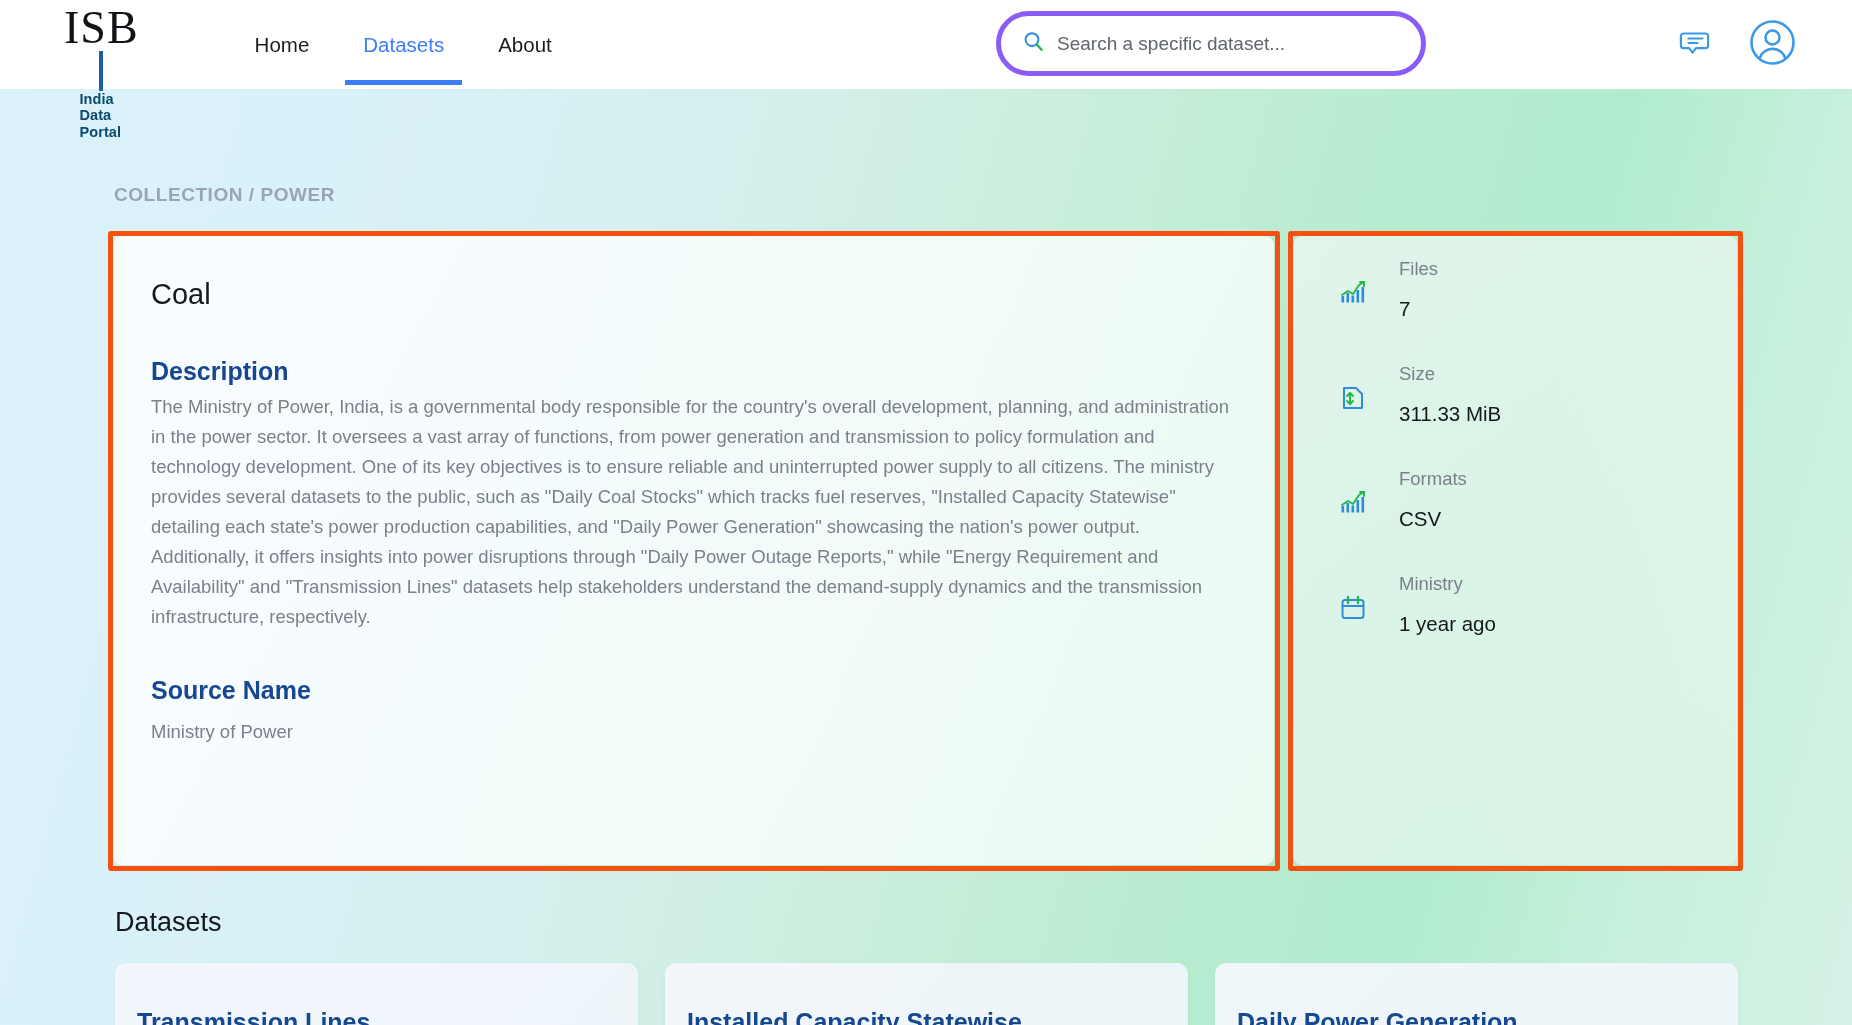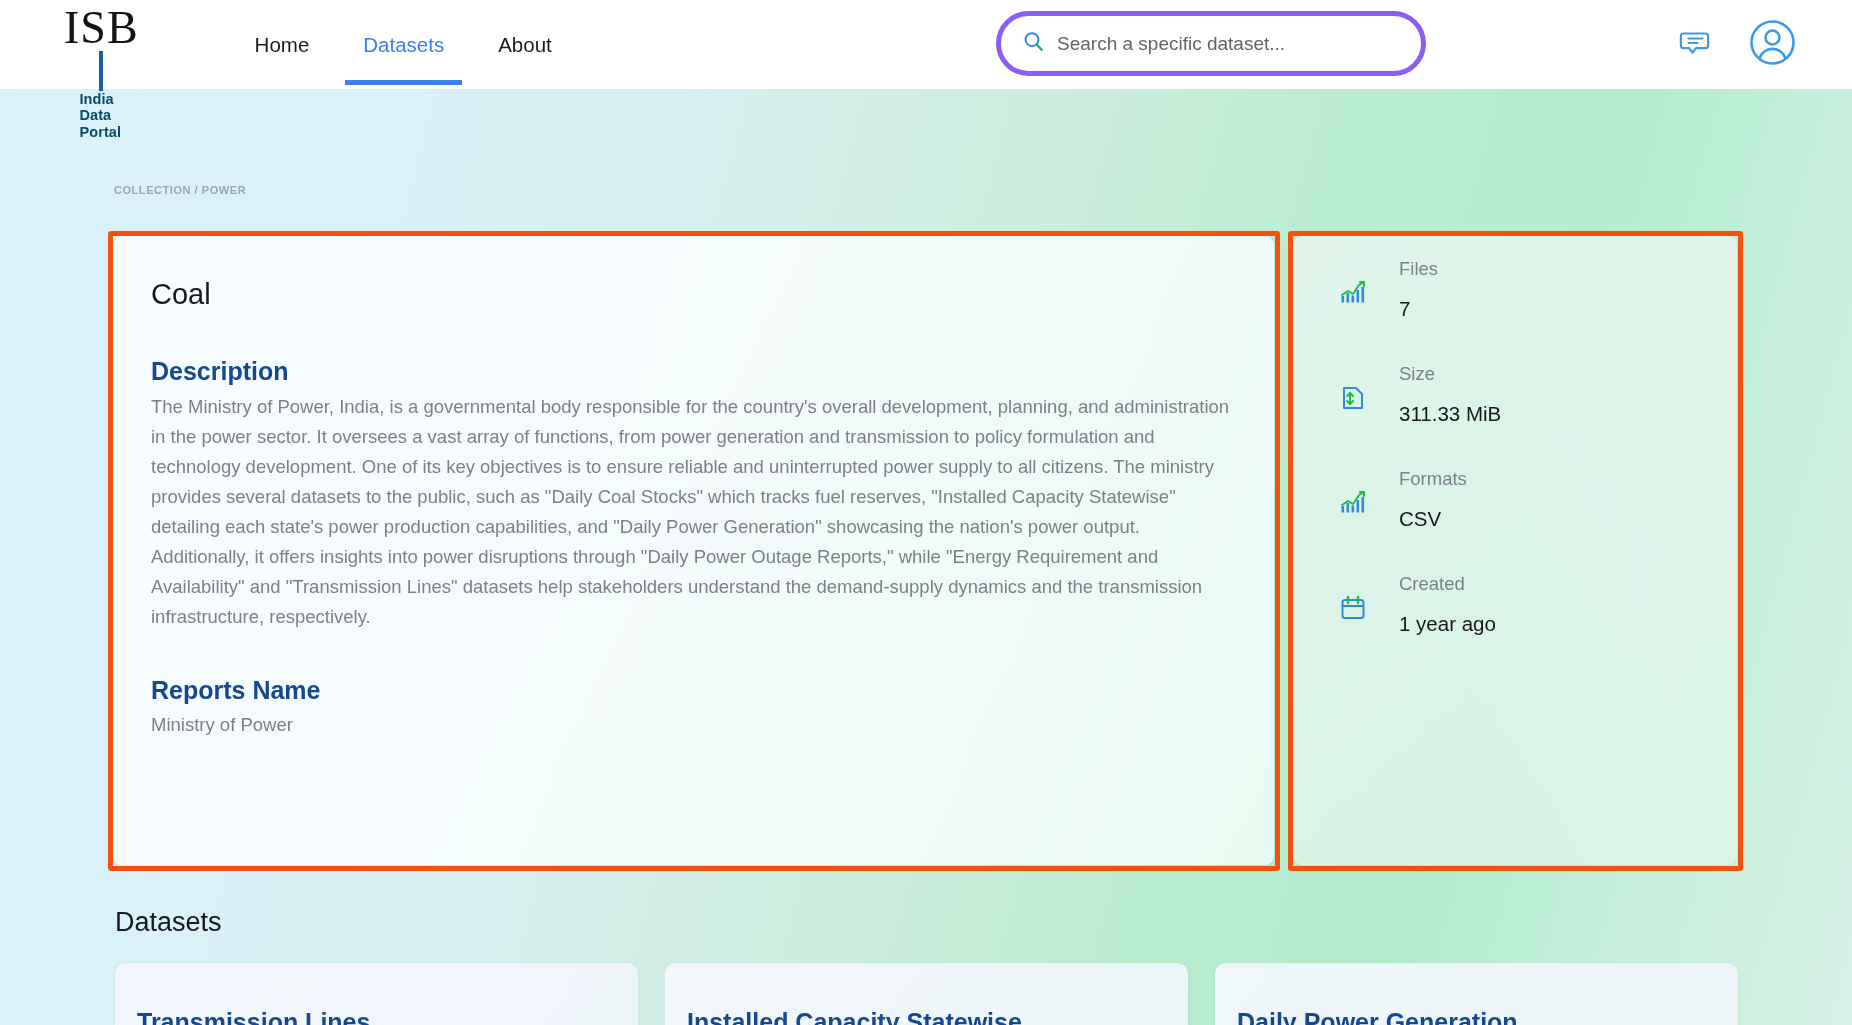--- a/index.html
+++ b/index.html
@@ -83,21 +83,21 @@
 
   .hdr-icons {
     position: absolute; right: 56px; top: 0; height: 89px;
     display: flex; align-items: center; gap: 38px;
   }
   .hdr-icon { cursor: pointer; display: block; }
 
   
   .breadcrumb {
     position: absolute; left: 114px; top: 184px;
-    font-size: 11px; font-weight: bold;
+    font-size: 19px; font-weight: bold;
     letter-spacing: .55px;
     color: #9aa4b5;
   }
 
   .main-card {
     position: absolute;
     left: 113px; top: 236px;
     width: 1161px; height: 629px;
     background: linear-gradient(118deg,
         rgba(250,253,255,.93) 0%,
@@ -128,21 +128,21 @@
   .desc-head { margin-top: 46px; }
   .desc-body {
     margin-left: 10px; margin-top: 6px;
     width: 1090px;
     font-size: 18.5px; line-height: 30px;
     color: #7b808b;
     text-align: left;
   }
   .src-head { margin-top: 44px; }
   .src-body {
-    margin-left: 10px; margin-top: 9px;
+    margin-left: 10px; margin-top: 16px;
     font-size: 18.5px; color: #7b808b;
   }
 
   
   .side-card {
     position: absolute;
     left: 1293px; top: 236px;
     width: 444px; height: 629px;
     background: linear-gradient(150deg,
         rgba(231,246,239,.86) 0%,
@@ -280,21 +280,21 @@
 </div>
 
 <div class="breadcrumb">COLLECTION / POWER</div>
 
 <div class="main-card">
   <div class="card-title">Coal</div>
 
   <div class="sec-head desc-head">Description</div>
   <div class="desc-body">The Ministry of Power, India, is a governmental body responsible for the country's overall development, planning, and administration in the power sector. It oversees a vast array of functions, from power generation and transmission to policy formulation and technology development. One of its key objectives is to ensure reliable and uninterrupted power supply to all citizens. The ministry provides several datasets to the public, such as "Daily Coal Stocks" which tracks fuel reserves, "Installed Capacity Statewise" detailing each state's power production capabilities, and "Daily Power Generation" showcasing the nation's power output. Additionally, it offers insights into power disruptions through "Daily Power Outage Reports," while "Energy Requirement and Availability" and "Transmission Lines" datasets help stakeholders understand the demand-supply dynamics and the transmission infrastructure, respectively.</div>
 
-  <div class="sec-head src-head">Reports Name</div>
+  <div class="sec-head src-head">Source Name</div>
   <div class="src-body">Ministry of Power</div>
 </div>
 
 <div class="side-card">
 
   <div class="stat">
     <span class="stat-ico">
       <svg width="28" height="26" viewBox="0 0 28 26">
         <polyline points="3,16 9,12 14,15 20,6 25,3" fill="none" stroke="#22bb4a" stroke-width="2" stroke-linejoin="round" stroke-linecap="round"></polyline>
         <polyline points="21,3 25,3 25,7" fill="none" stroke="#22bb4a" stroke-width="2" stroke-linejoin="round" stroke-linecap="round"></polyline>
@@ -347,21 +347,21 @@
   <div class="stat">
     <span class="stat-ico">
       <svg width="28" height="28" viewBox="0 0 28 28">
         <rect x="3.5" y="6" width="21" height="18" rx="2.5" fill="none" stroke="#2f8ae0" stroke-width="2"></rect>
         <line x1="3.5" y1="12" x2="24.5" y2="12" stroke="#2f8ae0" stroke-width="2"></line>
         <line x1="9" y1="3" x2="9" y2="9" stroke="#22bb4a" stroke-width="2.4" stroke-linecap="round"></line>
         <line x1="19" y1="3" x2="19" y2="9" stroke="#22bb4a" stroke-width="2.4" stroke-linecap="round"></line>
       </svg>
     </span>
     <span>
-      <div class="stat-label">Created</div>
+      <div class="stat-label">Ministry</div>
       <div class="stat-value">1 year ago</div>
     </span>
   </div>
 
 </div>
 
 <div class="ds-heading">Datasets</div>
 <div class="ds-cards">
   <div class="ds-card">
     <div class="ds-card-title">Transmission Lines</div>

